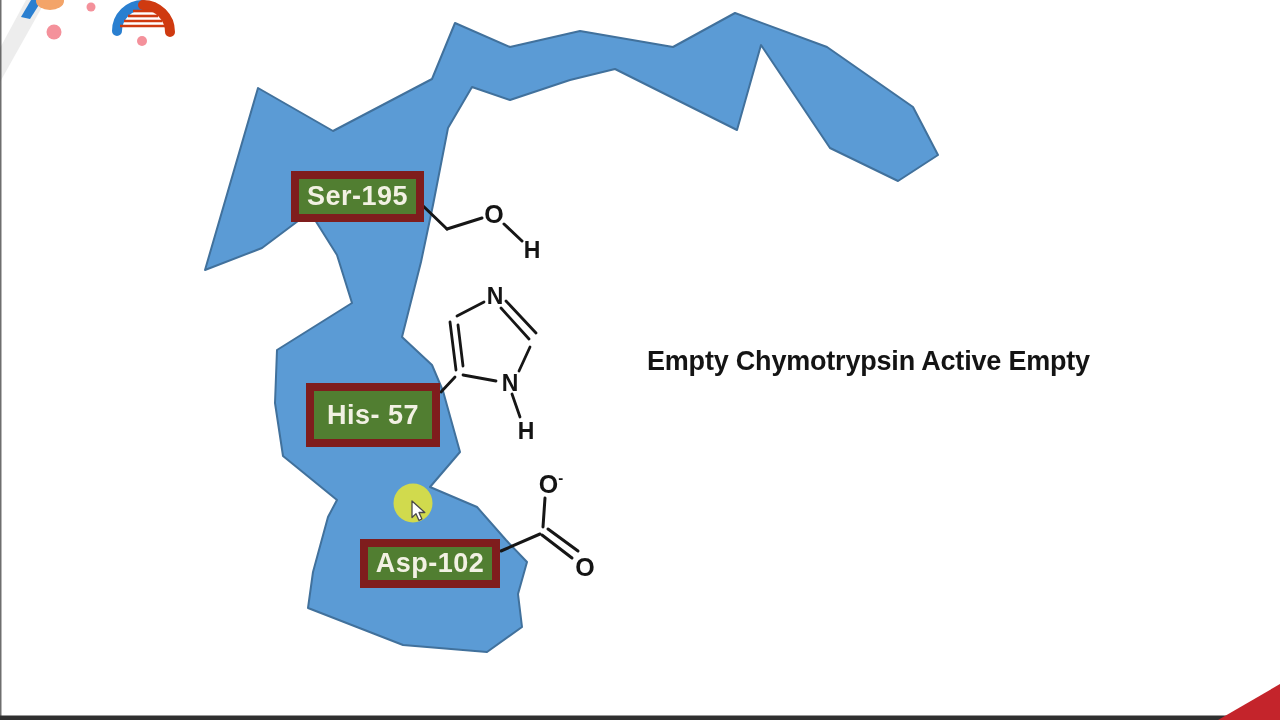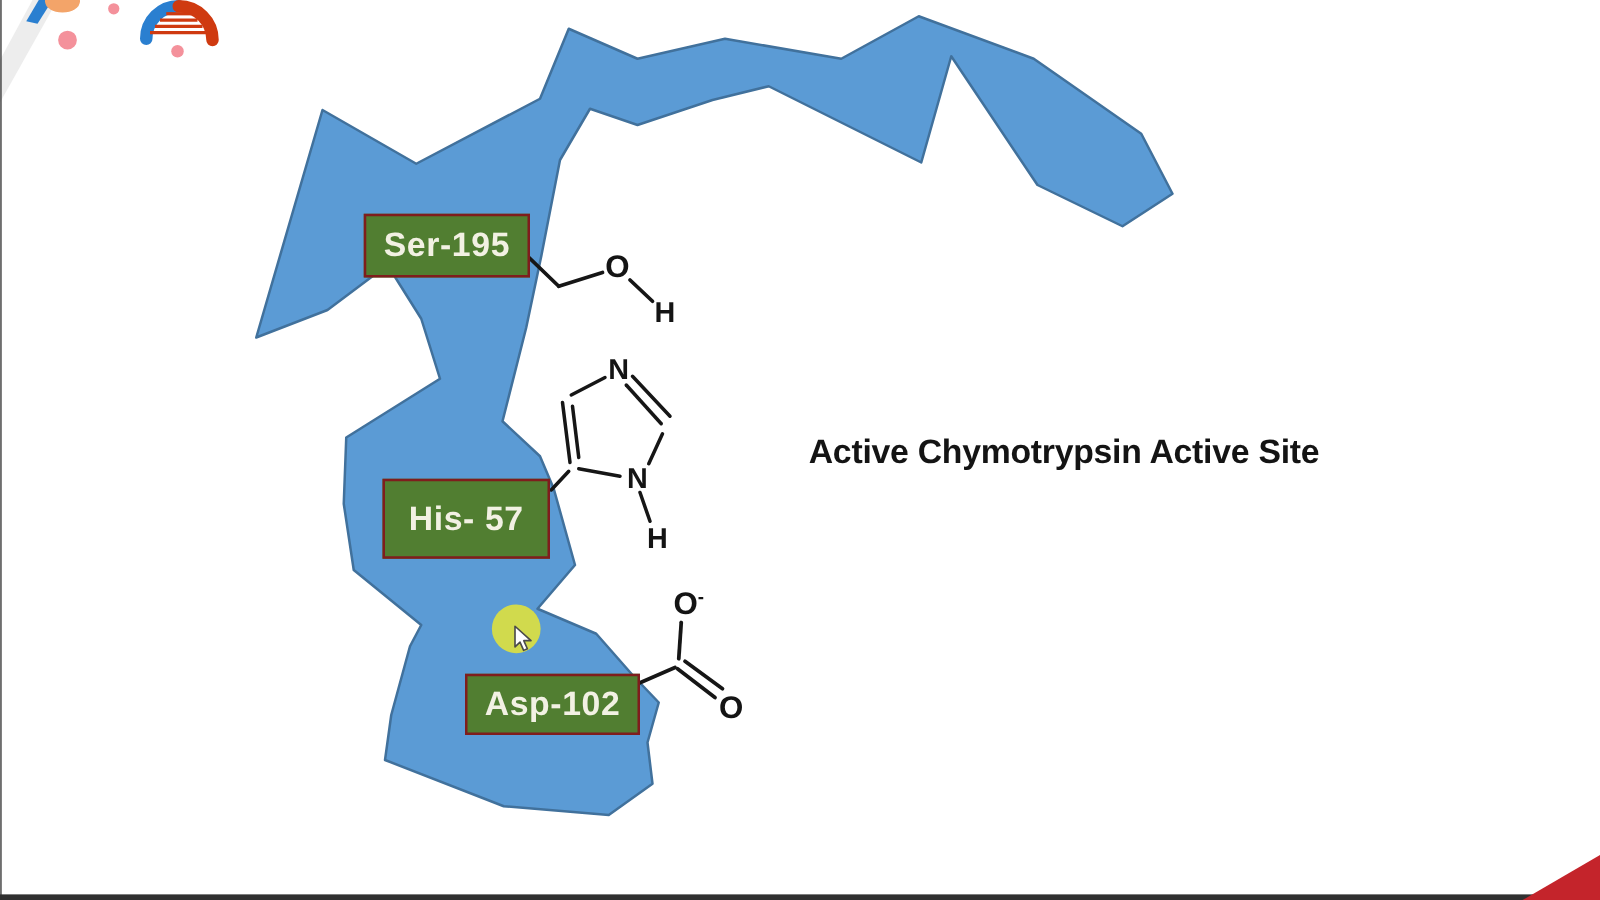--- a/index.html
+++ b/index.html
@@ -3,27 +3,27 @@
 <meta charset="utf-8">
 <style>
   html,body{margin:0;padding:0;background:#fff;}
   .stage{
     position:relative;width:1280px;height:720px;background:#ffffff;
     overflow:hidden;font-family:"Liberation Sans", sans-serif;
   }
   .layer{position:absolute;left:0;top:0;width:1280px;height:720px;}
   .residue-label{
     position:absolute;display:flex;align-items:center;justify-content:center;
-    background:#517e31;border:2px solid #7f1d1d;box-sizing:border-box;
+    background:#517e31;border:8px solid #7f1d1d;box-sizing:border-box;
     color:#f2f1e3;font-weight:bold;font-size:27px;letter-spacing:.5px;
     font-family:"Liberation Sans", sans-serif;
   }
   .lbl-ser{left:291px;top:171px;width:133px;height:51px;}
   .lbl-his{left:306px;top:383px;width:134px;height:64px;}
-  .lbl-asp{left:360px;top:539px;width:140px;height:49px;margin-left:12px;}
+  .lbl-asp{left:360px;top:539px;width:140px;height:49px;}
   .scene-title{
     position:absolute;left:647px;top:346px;color:#141414;
     font-size:27px;font-weight:bold;letter-spacing:-.2px;white-space:nowrap;
   }
   .atom{
     position:absolute;transform:translate(-50%,-50%);color:#141414;
     font-weight:bold;font-size:23px;line-height:1;white-space:nowrap;
   }
   .atom.big{font-size:25px;}
   .atom sup{font-size:15px;vertical-align:super;line-height:0;}
@@ -90,21 +90,21 @@
   <div class="residue-label lbl-ser">
     <span>Ser-195</span>
   </div>
   <div class="residue-label lbl-his">
     <span>His- 57</span>
   </div>
   <div class="residue-label lbl-asp">
     <span>Asp-102</span>
   </div>
 
-  <div class="scene-title">Active Chymotrypsin Active Site</div>
+  <div class="scene-title">Empty Chymotrypsin Active Empty</div>
 
   <div class="atom big" style="left:494px;top:214px;">O</div>
   <div class="atom" style="left:532px;top:250px;">H</div>
   <div class="atom" style="left:495px;top:296px;">N</div>
   <div class="atom" style="left:510px;top:383px;">N</div>
   <div class="atom" style="left:526px;top:431px;">H</div>
   <div class="atom big" style="left:551px;top:484px;">
     <span>O</span><sup>-</sup>
   </div>
   <div class="atom big" style="left:585px;top:567px;">O</div>

